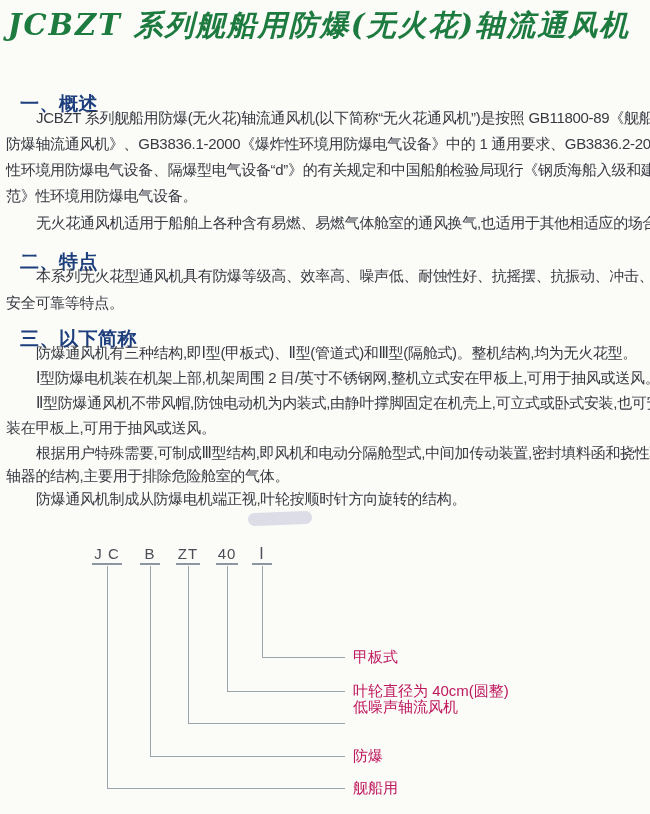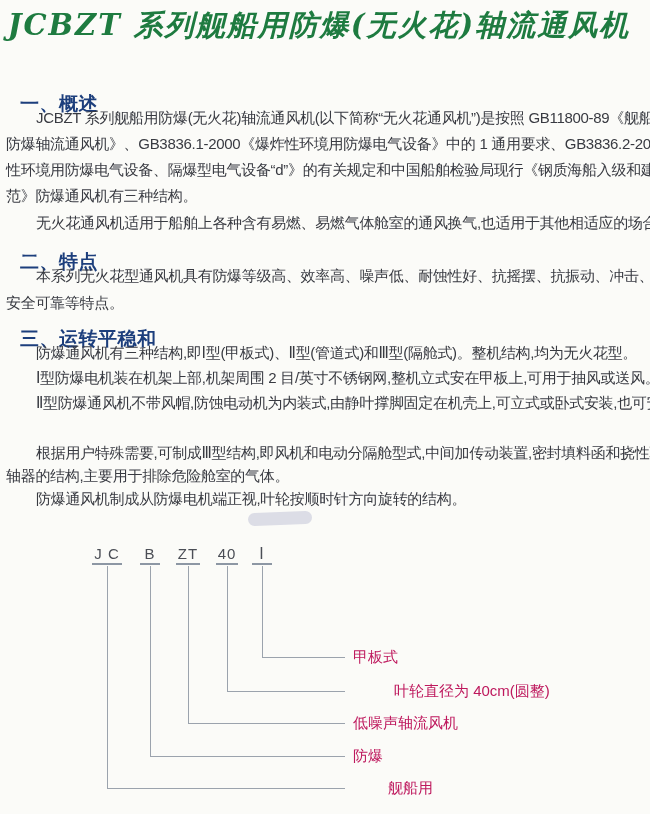--- a/index.html
+++ b/index.html
@@ -44,44 +44,45 @@
   .c-jc{left:77px;}  .v-jc{left:107px;height:222px;} .u-jc{left:92px;width:30px;}
   .c-b{left:120px;}  .v-b{left:150px;height:190px;}  .u-b{left:140px;width:20px;}
   .c-zt{left:158px;} .v-zt{left:188px;height:157px;} .u-zt{left:176px;width:24px;}
   .c-40{left:197px;} .v-40{left:227px;height:125px;} .u-40{left:216px;width:22px;}
   .c-i{left:232px;}  .v-i{left:262px;height:91px;}   .u-i{left:252px;width:20px;}
   .h-i{top:657px;left:262px;width:83px;}
   .h-40{top:691px;left:227px;width:118px;}
   .h-zt{top:723px;left:188px;width:157px;}
   .h-b{top:756px;left:150px;width:195px;}
   .h-jc{top:788px;left:107px;width:238px;}
-  .l-i{top:646px;} .l-40{top:680px;margin-left:41px;} .l-zt{top:712px;} .l-b{top:745px;} .l-jc{top:777px;margin-left:35px;}
+  .l-i{top:646px;} .l-40{top:680px;} .l-zt{top:696px;} .l-b{top:745px;} .l-jc{top:777px;}
 </style>
 </head>
 <body>
 
 <div class="page">
 
   <h1 class="doc-title">JCBZT 系列舰船用防爆(无火花)轴流通风机</h1>
 
   <h2 class="sec-h" style="top:79px">一、概述</h2>
   <div class="ln ind" style="top:106px">JCBZT 系列舰船用防爆(无火花)轴流通风机(以下简称“无火花通风机”)是按照 GB11800-89《舰船用</div>
   <div class="ln" style="top:132px">防爆轴流通风机》、GB3836.1-2000《爆炸性环境用防爆电气设备》中的 1 通用要求、GB3836.2-2000《爆炸</div>
   <div class="ln" style="top:158px">性环境用防爆电气设备、隔爆型电气设备“d”》的有关规定和中国船舶检验局现行《钢质海船入级和建造规</div>
-  <div class="ln" style="top:184px">范》防爆通风机有三种结构。</div>
+  <div class="ln" style="top:184px">范》性环境用防爆电气设备。</div>
   <div class="ln ind" style="top:211px">无火花通风机适用于船舶上各种含有易燃、易燃气体舱室的通风换气,也适用于其他相适应的场合。</div>
 
   <h2 class="sec-h" style="top:237px">二、特点</h2>
   <div class="ln ind" style="top:264px">本系列无火花型通风机具有防爆等级高、效率高、噪声低、耐蚀性好、抗摇摆、抗振动、冲击、运转平稳和</div>
   <div class="ln" style="top:291px">安全可靠等特点。</div>
 
-  <h2 class="sec-h" style="top:314px">三、运转平稳和</h2>
+  <h2 class="sec-h" style="top:314px">三、以下简称</h2>
   <div class="ln ind" style="top:341px">防爆通风机有三种结构,即Ⅰ型(甲板式)、Ⅱ型(管道式)和Ⅲ型(隔舱式)。整机结构,均为无火花型。</div>
   <div class="ln ind" style="top:366px">Ⅰ型防爆电机装在机架上部,机架周围 2 目/英寸不锈钢网,整机立式安在甲板上,可用于抽风或送风。</div>
   <div class="ln ind" style="top:391px">Ⅱ型防爆通风机不带风帽,防蚀电动机为内装式,由静叶撑脚固定在机壳上,可立式或卧式安装,也可安</div>
+  <div class="ln" style="top:416px">装在甲板上,可用于抽风或送风。</div>
   <div class="ln ind" style="top:441px">根据用户特殊需要,可制成Ⅲ型结构,即风机和电动分隔舱型式,中间加传动装置,密封填料函和挠性联</div>
   <div class="ln ind" style="top:487px">防爆通风机制成从防爆电机端正视,叶轮按顺时针方向旋转的结构。</div>
   <div class="ln" style="top:464px">轴器的结构,主要用于排除危险舱室的气体。</div>
 
   <div class="smudge"></div>
 
   <div>
 
     <span class="code c-jc">J C</span>
     <span class="code c-b">B</span>

